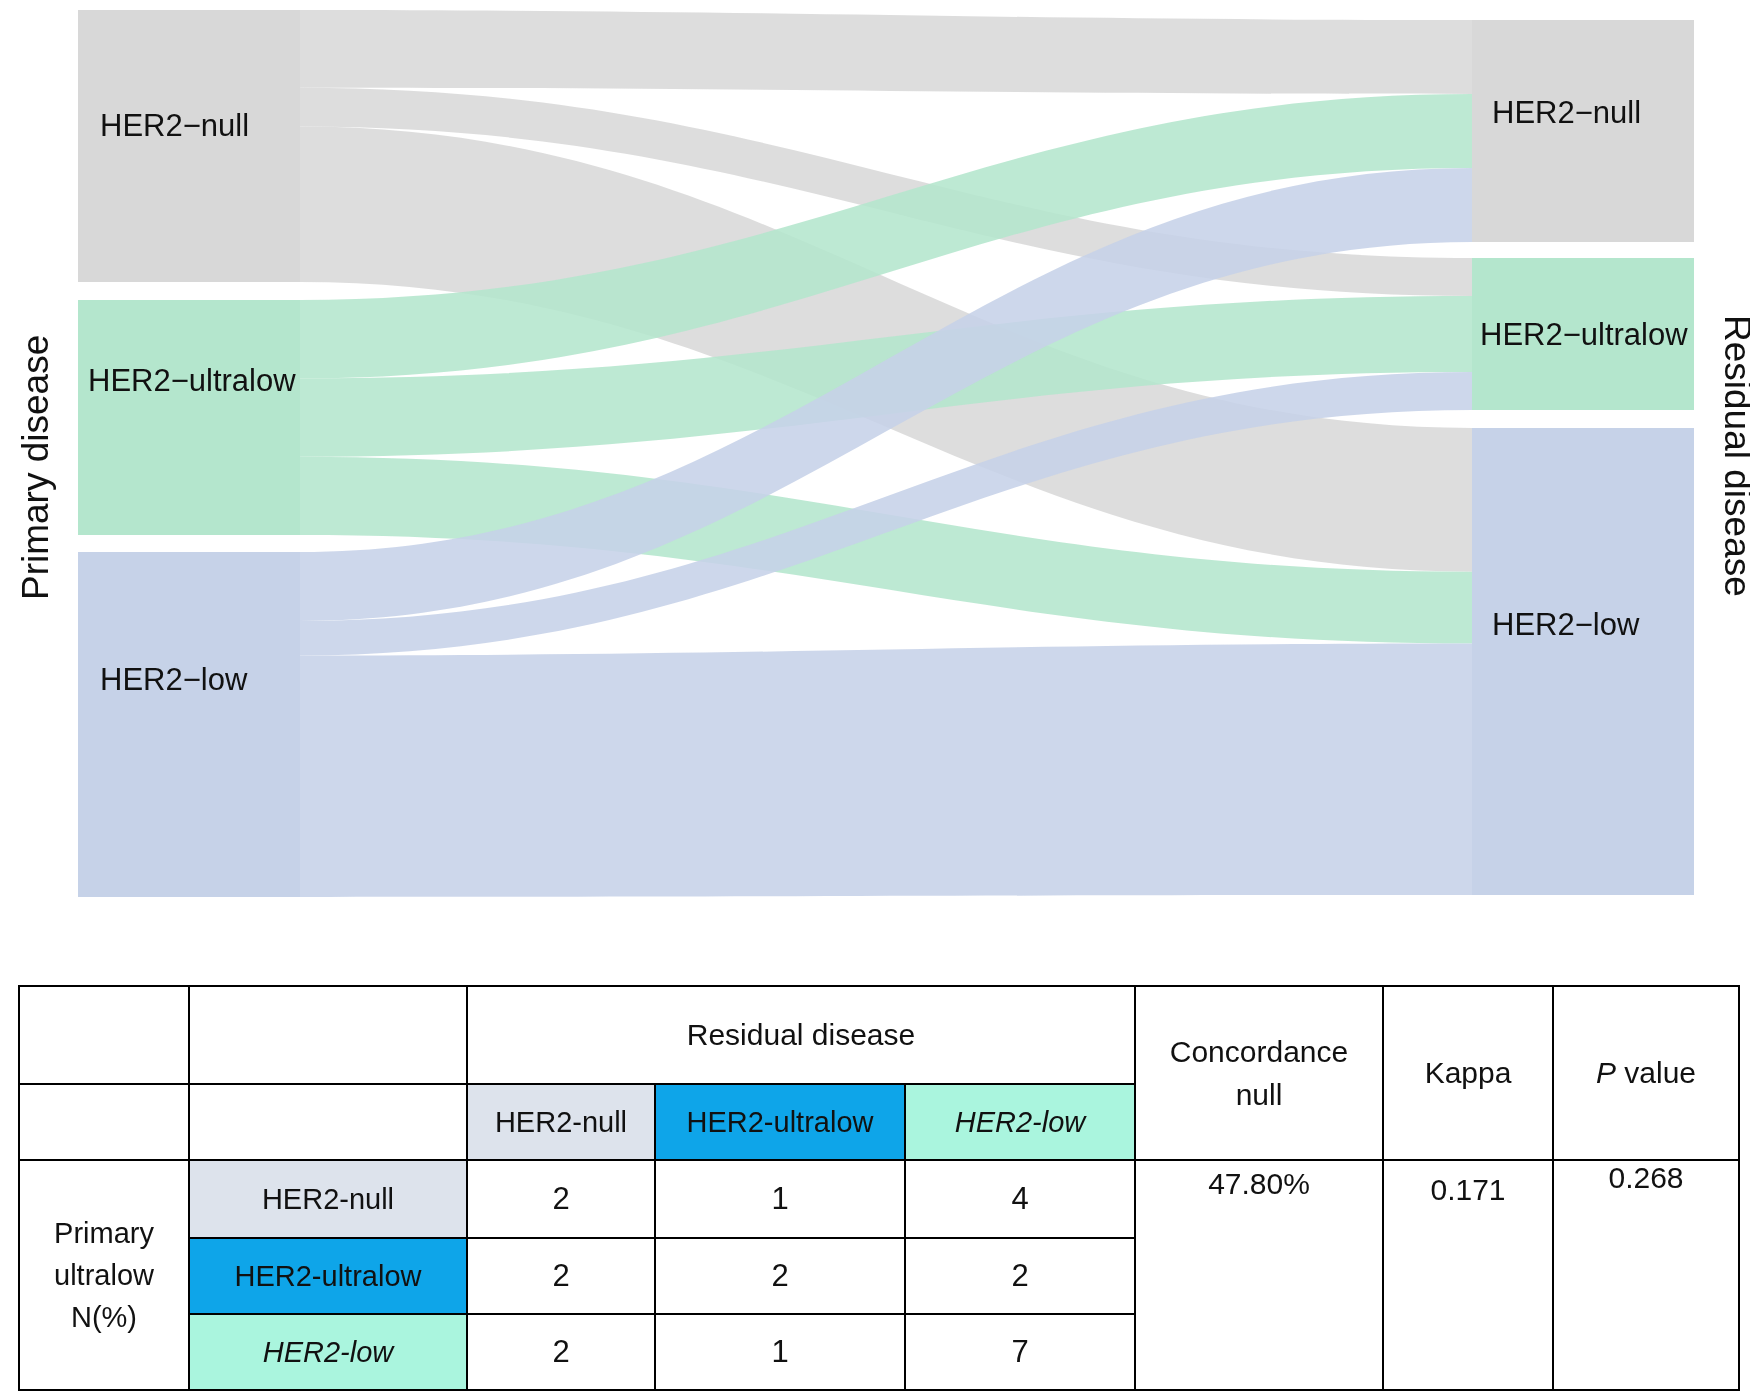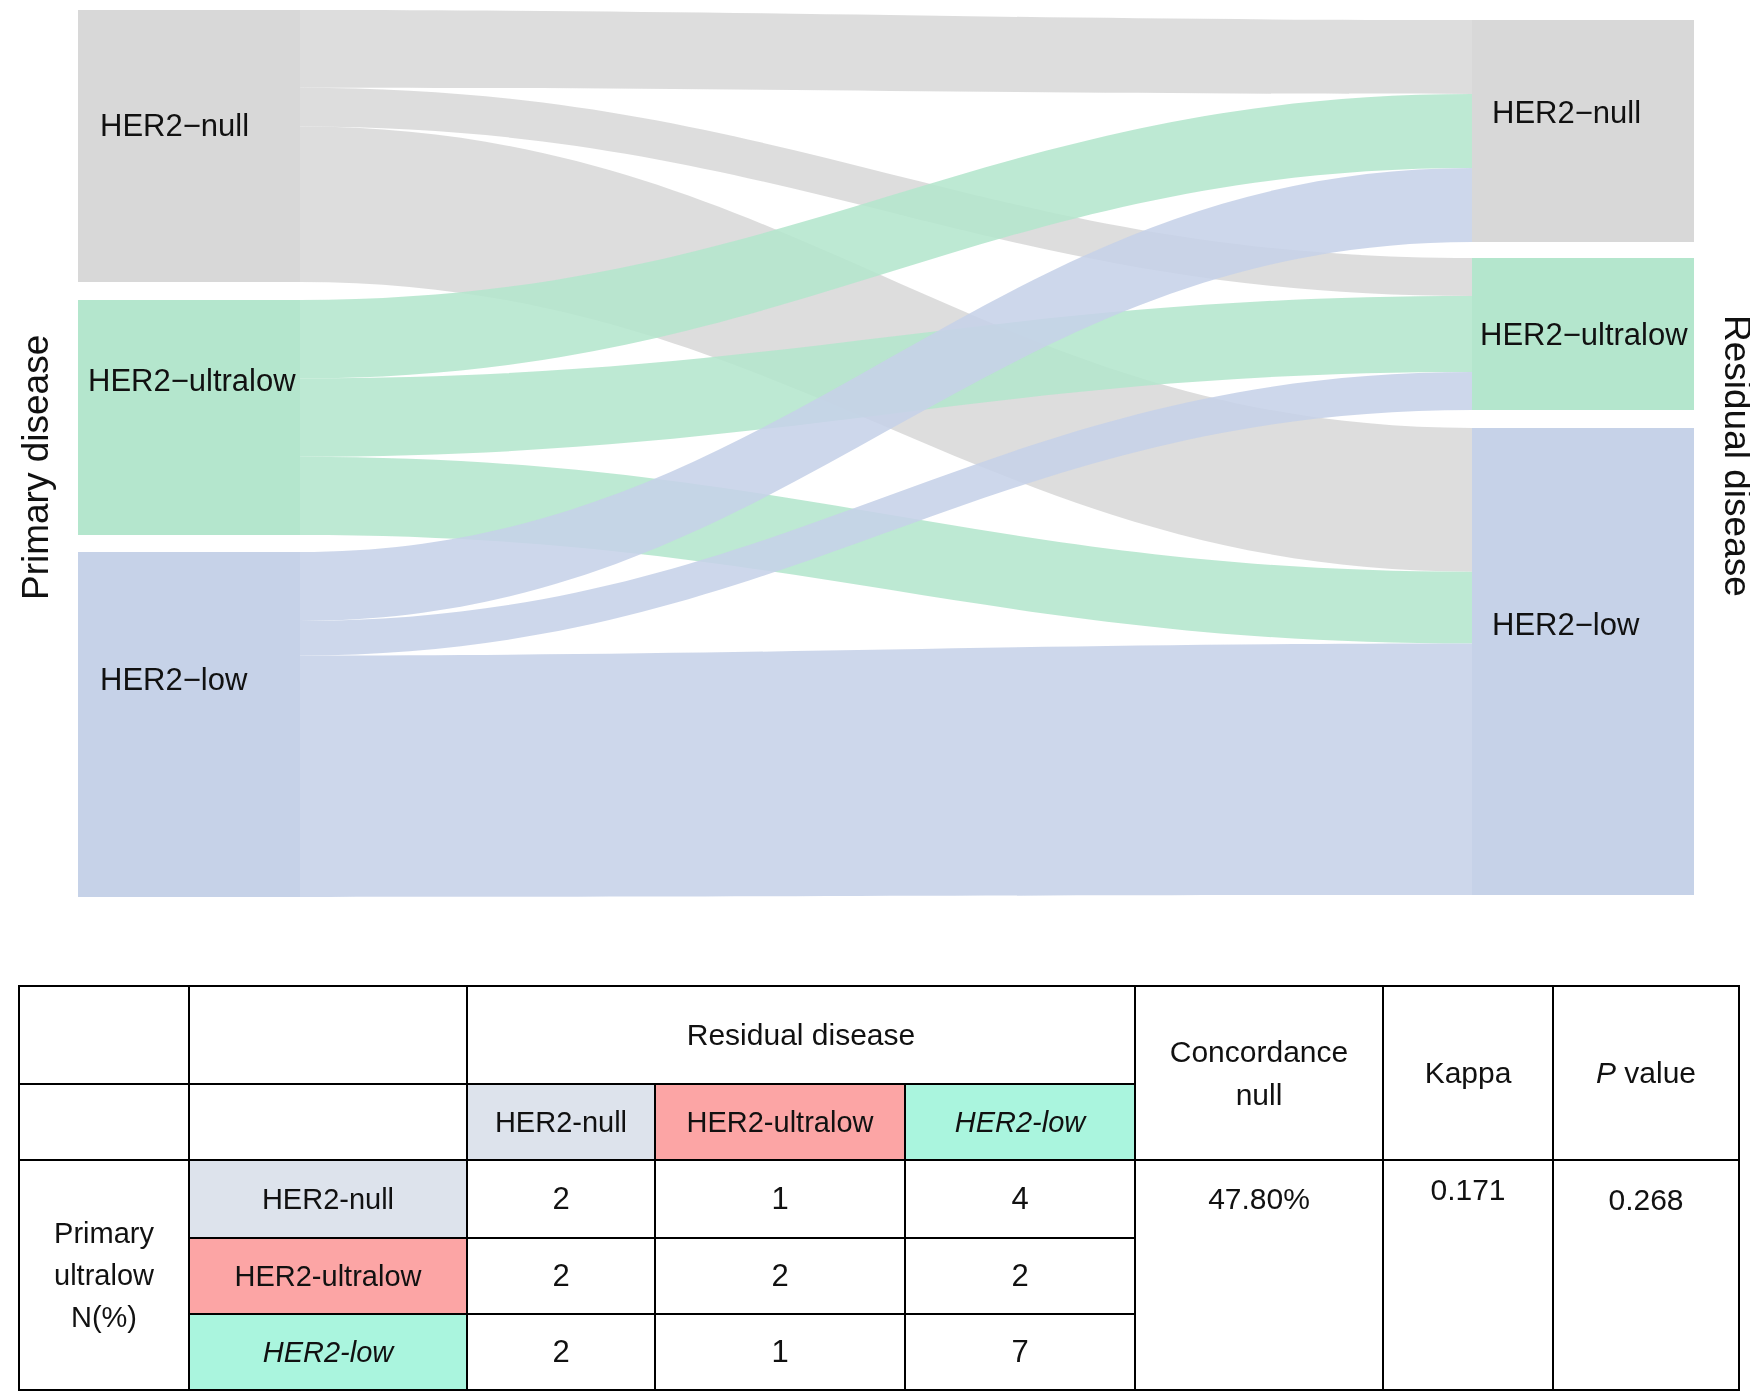--- a/index.html
+++ b/index.html
@@ -50,21 +50,21 @@
     text-align:left;
     padding-left:14px;
     font-size:29px;
   }
   td.rowhdr{
     text-align:left;
     padding-left:14px;
     font-size:29px;
   }
   .c-null{background:#dde3ec;margin-left:24px;}
-  .c-ultralow{background:#fca5a5;}
+  .c-ultralow{background:#0ea5e9;}
   .c-low{background:#aaf5de;font-style:italic;}
   .ital{font-style:italic;}
   .num{font-size:31px;}
   .twoline{line-height:1.45;}
 </style>
 </head>
 <body>
 
 <div id="root">
 
@@ -179,23 +179,23 @@
       <tr>
         <td rowspan="3" class="lbl-left twoline" style="height:76px">
           <span>Primary</span><br>
           <span>ultralow</span><br>
           <span>N(%)</span>
         </td>
         <td class="c-null rowhdr" style="height:76px">HER2-null</td>
         <td class="num">2</td>
         <td class="num">1</td>
         <td class="num">4</td>
-        <td rowspan="3" style="vertical-align:top;padding-top:21px">47.80%</td>
+        <td rowspan="3" style="vertical-align:top;padding-top:6px">47.80%</td>
         <td rowspan="3" style="vertical-align:top;padding-top:12px">0.171</td>
-        <td rowspan="3" style="vertical-align:top;padding-top:22px">0.268</td>
+        <td rowspan="3" style="vertical-align:top;">0.268</td>
       </tr>
 
       <tr>
         <td class="c-ultralow rowhdr" style="height:74px">HER2-ultralow</td>
         <td class="num">2</td>
         <td class="num">2</td>
         <td class="num">2</td>
       </tr>
 
       <tr>

